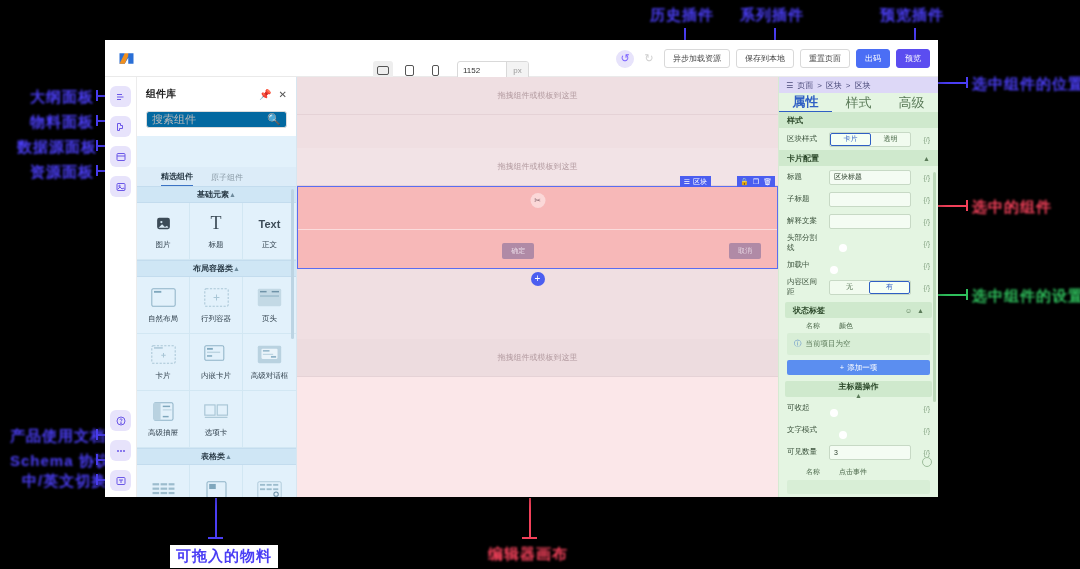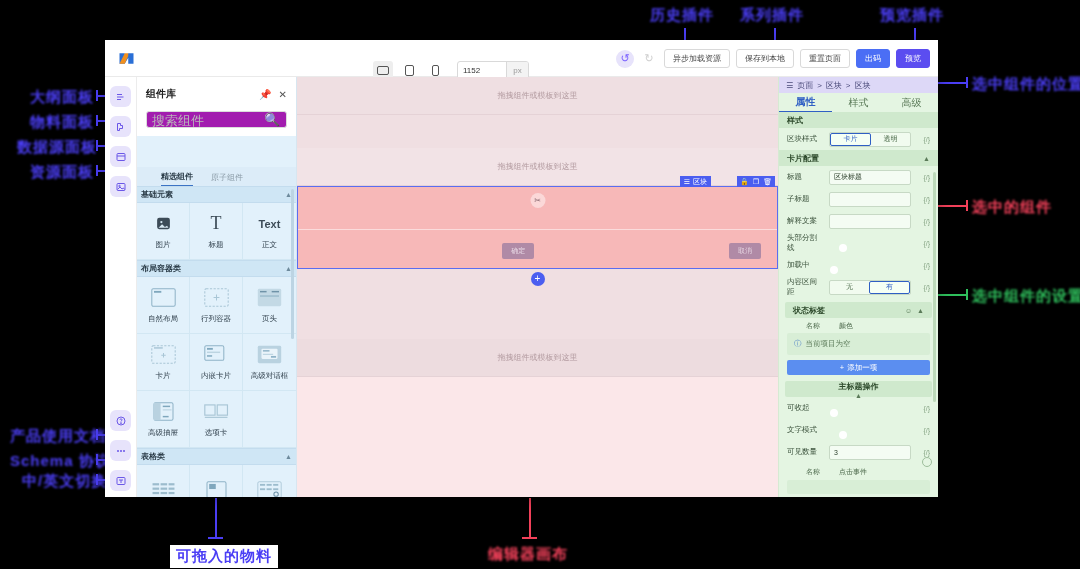--- a/index.html
+++ b/index.html
@@ -60,28 +60,28 @@
   .rail-ico svg { width:12px; height:12px; }
   .rail-bottom { position:absolute; left:0; bottom:6px; width:100%; }
 
   
   .lib { position:absolute; left:32px; top:37px; width:160px; bottom:0; background:#e2f1fb;
          border-right:1px solid #d7e6f0; }
   .lib-head { height:34px; display:flex; align-items:center; padding:0 9px; background:#fff; }
   .lib-title { font-size:10px; font-weight:bold; color:#222; flex:1; }
   .lib-head .hi { font-size:10px; color:#555; margin-left:7px; }
   .lib-search-wrap { background:#fff; padding:0 9px 8px; }
-  .lib-search { height:17px; border:1px solid #dcdcdc; border-radius:3px; background:#a21caf;
-                display:flex; padding:0 5px; font-size:13px; color:#b9b9b9; }
+  .lib-search { height:17px; border:1px solid #dcdcdc; border-radius:3px; background:#0369a1;
+                display:flex; align-items:center; padding:0 5px; font-size:11px; color:#b9b9b9; }
   .lib-search .sv { flex:1; }
   .lib-tabs { display:flex; height:19px; align-items:flex-end; padding:0 9px; }
   .lib-tab { font-size:8px; color:#8a9aa6; margin-right:18px; padding-bottom:3px; }
   .lib-tab.active { color:#2a3b47; font-weight:bold; border-bottom:1.5px solid #3b73c4; }
-  .grp-head { height:17px; display:flex; align-items:center; justify-content:space-between;
-              padding:0 4px; font-size:8px; font-weight:bold; color:#2a3b47;
+  .grp-head { height:17px; display:flex; align-items:center; justify-content:center;
+              padding:0 20px; font-size:8px; font-weight:bold; color:#2a3b47;
               background:#cfe6f5; border-top:1px solid #c3dcee; border-bottom:1px solid #c3dcee; }
   .grp-head .chev { font-size:7px; color:#6d8a9c; }
   .grid { display:grid; grid-template-columns:repeat(3,1fr); }
   .cell { height:57px; border-right:1px solid #d2e7f3; border-bottom:1px solid #d2e7f3;
           display:flex; flex-direction:column; align-items:center; justify-content:center; gap:5px; }
   .cell .gl { width:26px; height:22px; display:flex; align-items:center; justify-content:center; color:#3c4b57; }
   .cell .nm { font-size:7.5px; color:#2f3f4b; }
   .lib-body { position:absolute; left:0; right:0; top:90px; bottom:0; overflow:hidden; }
   .scroll-th { position:absolute; right:2px; top:22px; width:3px; height:150px; background:#bcd4e3; border-radius:2px; }
 
@@ -107,21 +107,21 @@
   .plus-fab { position:absolute; left:50%; top:246px; transform:translateX(-50%); width:14px; height:14px;
               border-radius:50%; background:#4b5ef0; color:#fff; font-size:10px; line-height:13px; text-align:center; }
   .pink-low { background:#fbe7e9; }
 
   
   .props { position:absolute; right:0; top:37px; width:160px; bottom:0; background:#e4f5e2;
            border-left:1px solid #d6ead3; }
   .crumb { height:16px; background:#ddd8f7; display:flex; align-items:center; padding:0 7px; gap:4px;
            font-size:8px; color:#4a4a7a; }
   .p-tabs { display:flex; height:19px; background:#e4f5e2; }
-  .p-tab { flex:1; display:flex; align-items:center; justify-content:center; font-size:10px; color:#5a7a58; }
+  .p-tab { flex:1; display:flex; align-items:center; justify-content:center; font-size:13px; color:#5a7a58; }
   .p-tab.active { color:#2f5fc4; font-weight:bold; border-bottom:1.5px solid #2f5fc4; }
   .sec { height:16px; background:#cfe9cd; display:flex; align-items:center; justify-content:space-between;
          padding:0 8px; font-size:8px; font-weight:bold; color:#2d4a2b; }
   .sec .r { display:flex; align-items:center; gap:5px; font-size:7px; color:#5a7a58; font-weight:normal; }
   .row { height:22px; display:flex; align-items:center; padding:0 8px; gap:5px; }
   .row .lbl { width:37px; font-size:7.5px; color:#39503a; flex-shrink:0; }
   .row .tail { width:14px; font-size:7px; color:#86a484; text-align:right; flex-shrink:0; }
   .seg { flex:1; display:flex; height:15px; border:1px solid #c7d9c5; border-radius:2px; overflow:hidden; background:#f1fbef; }
   .seg > div { flex:1; display:flex; align-items:center; justify-content:center; font-size:7px; color:#4a6a48; }
   .seg > div.on { color:#2f5fc4; border:1px solid #2f5fc4; border-radius:2px; background:#f5fff4; }

